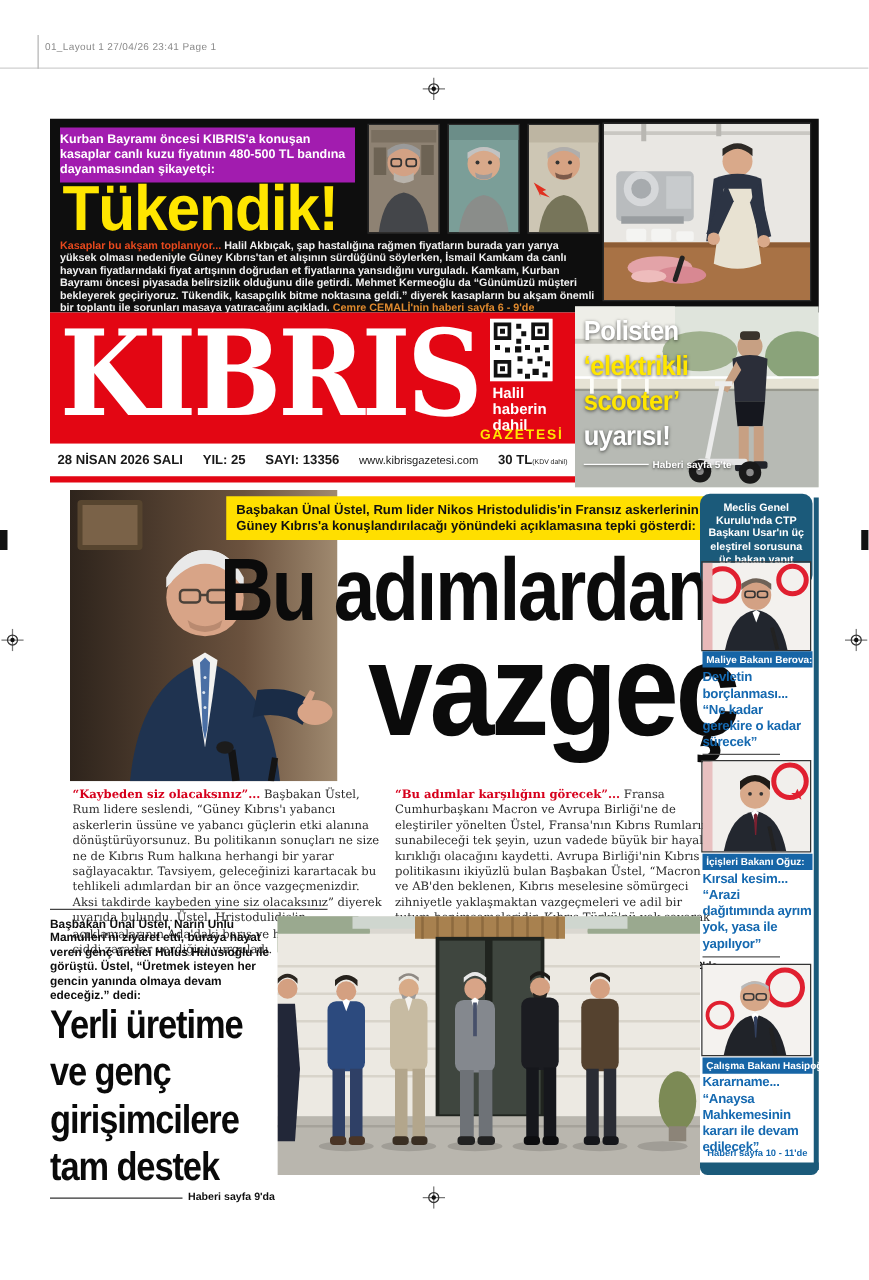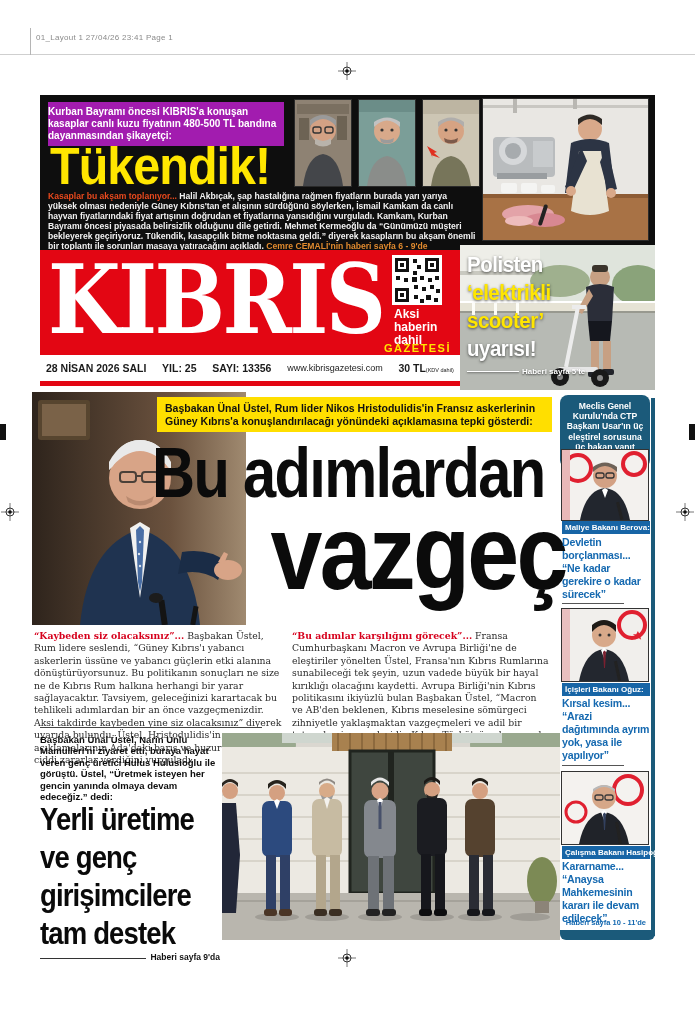--- a/index.html
+++ b/index.html
@@ -190,21 +190,21 @@
       <rect x="22" y="30" width="4" height="4" fill="#111"></rect>
         <rect x="30" y="32" width="4" height="4" fill="#111"></rect>
         <rect x="38" y="30" width="4" height="4" fill="#111"></rect>
         <rect x="44" y="34" width="4" height="4" fill="#111"></rect>
       <rect x="22" y="40" width="4" height="4" fill="#111"></rect>
         <rect x="28" y="44" width="4" height="4" fill="#111"></rect>
         <rect x="34" y="40" width="5" height="5" fill="#111"></rect>
         <rect x="42" y="43" width="4" height="4" fill="#111"></rect>
     </svg>
     <div class="abs okut" style="left:354px;top:58px;">
-      <div>Aksi</div>
+      <div>Halil</div>
       <div>haberin</div>
       <div>dahil</div>
     </div>
     <div class="abs gazetesi" style="left:344px;top:92px;">GAZETESİ</div>
   </div>
   <div class="abs infobar" style="left:40px;top:355px;width:408px;height:25px;">
     <b>28 NİSAN 2026 SALI</b>
     <b>YIL: 25</b>
     <b>SAYI: 13356</b>
     <span style="font-size:9px;">www.kibrisgazetesi.com</span>
@@ -248,21 +248,21 @@
         <circle cx="140" cy="133" r="3" fill="#8a8a8a"></circle>
     </svg>
     <div class="abs scoot-line sc-white" style="left:7px;top:8px;">Polisten</div>
     <div class="abs scoot-line sc-yellow" style="left:7px;top:36px;">‘elektrikli</div>
     <div class="abs scoot-line sc-yellow" style="left:7px;top:64px;">scooter’</div>
     <div class="abs scoot-line sc-white" style="left:7px;top:92px;">uyarısı!</div>
     <div class="abs scoot-rule" style="left:7px;top:126px;width:52px;"></div>
     <div class="abs scoot-ref" style="left:62px;top:122px;">Haberi sayfa 5'te</div>
   </div>
 
-  <div class="abs" style="left:32px;top:392px;width:520px;height:352px;">
+  <div class="abs" style="left:56px;top:392px;width:520px;height:352px;">
     <svg class="abs" style="left:0;top:0;" width="214" height="233" viewBox="0 0 214 233">
       <defs>
           <linearGradient id="ubg" x1="0" y1="0" x2="1" y2="0">
             <stop offset="0" stop-color="#2e241c"></stop>
             <stop offset=".65" stop-color="#6b523e"></stop>
             <stop offset="1" stop-color="#a08a70"></stop>
           </linearGradient>
         </defs>
       <rect width="214" height="233" fill="url(#ubg)"></rect>
       <rect x="6" y="8" width="52" height="40" rx="3" fill="#57psy" opacity="0"></rect>

